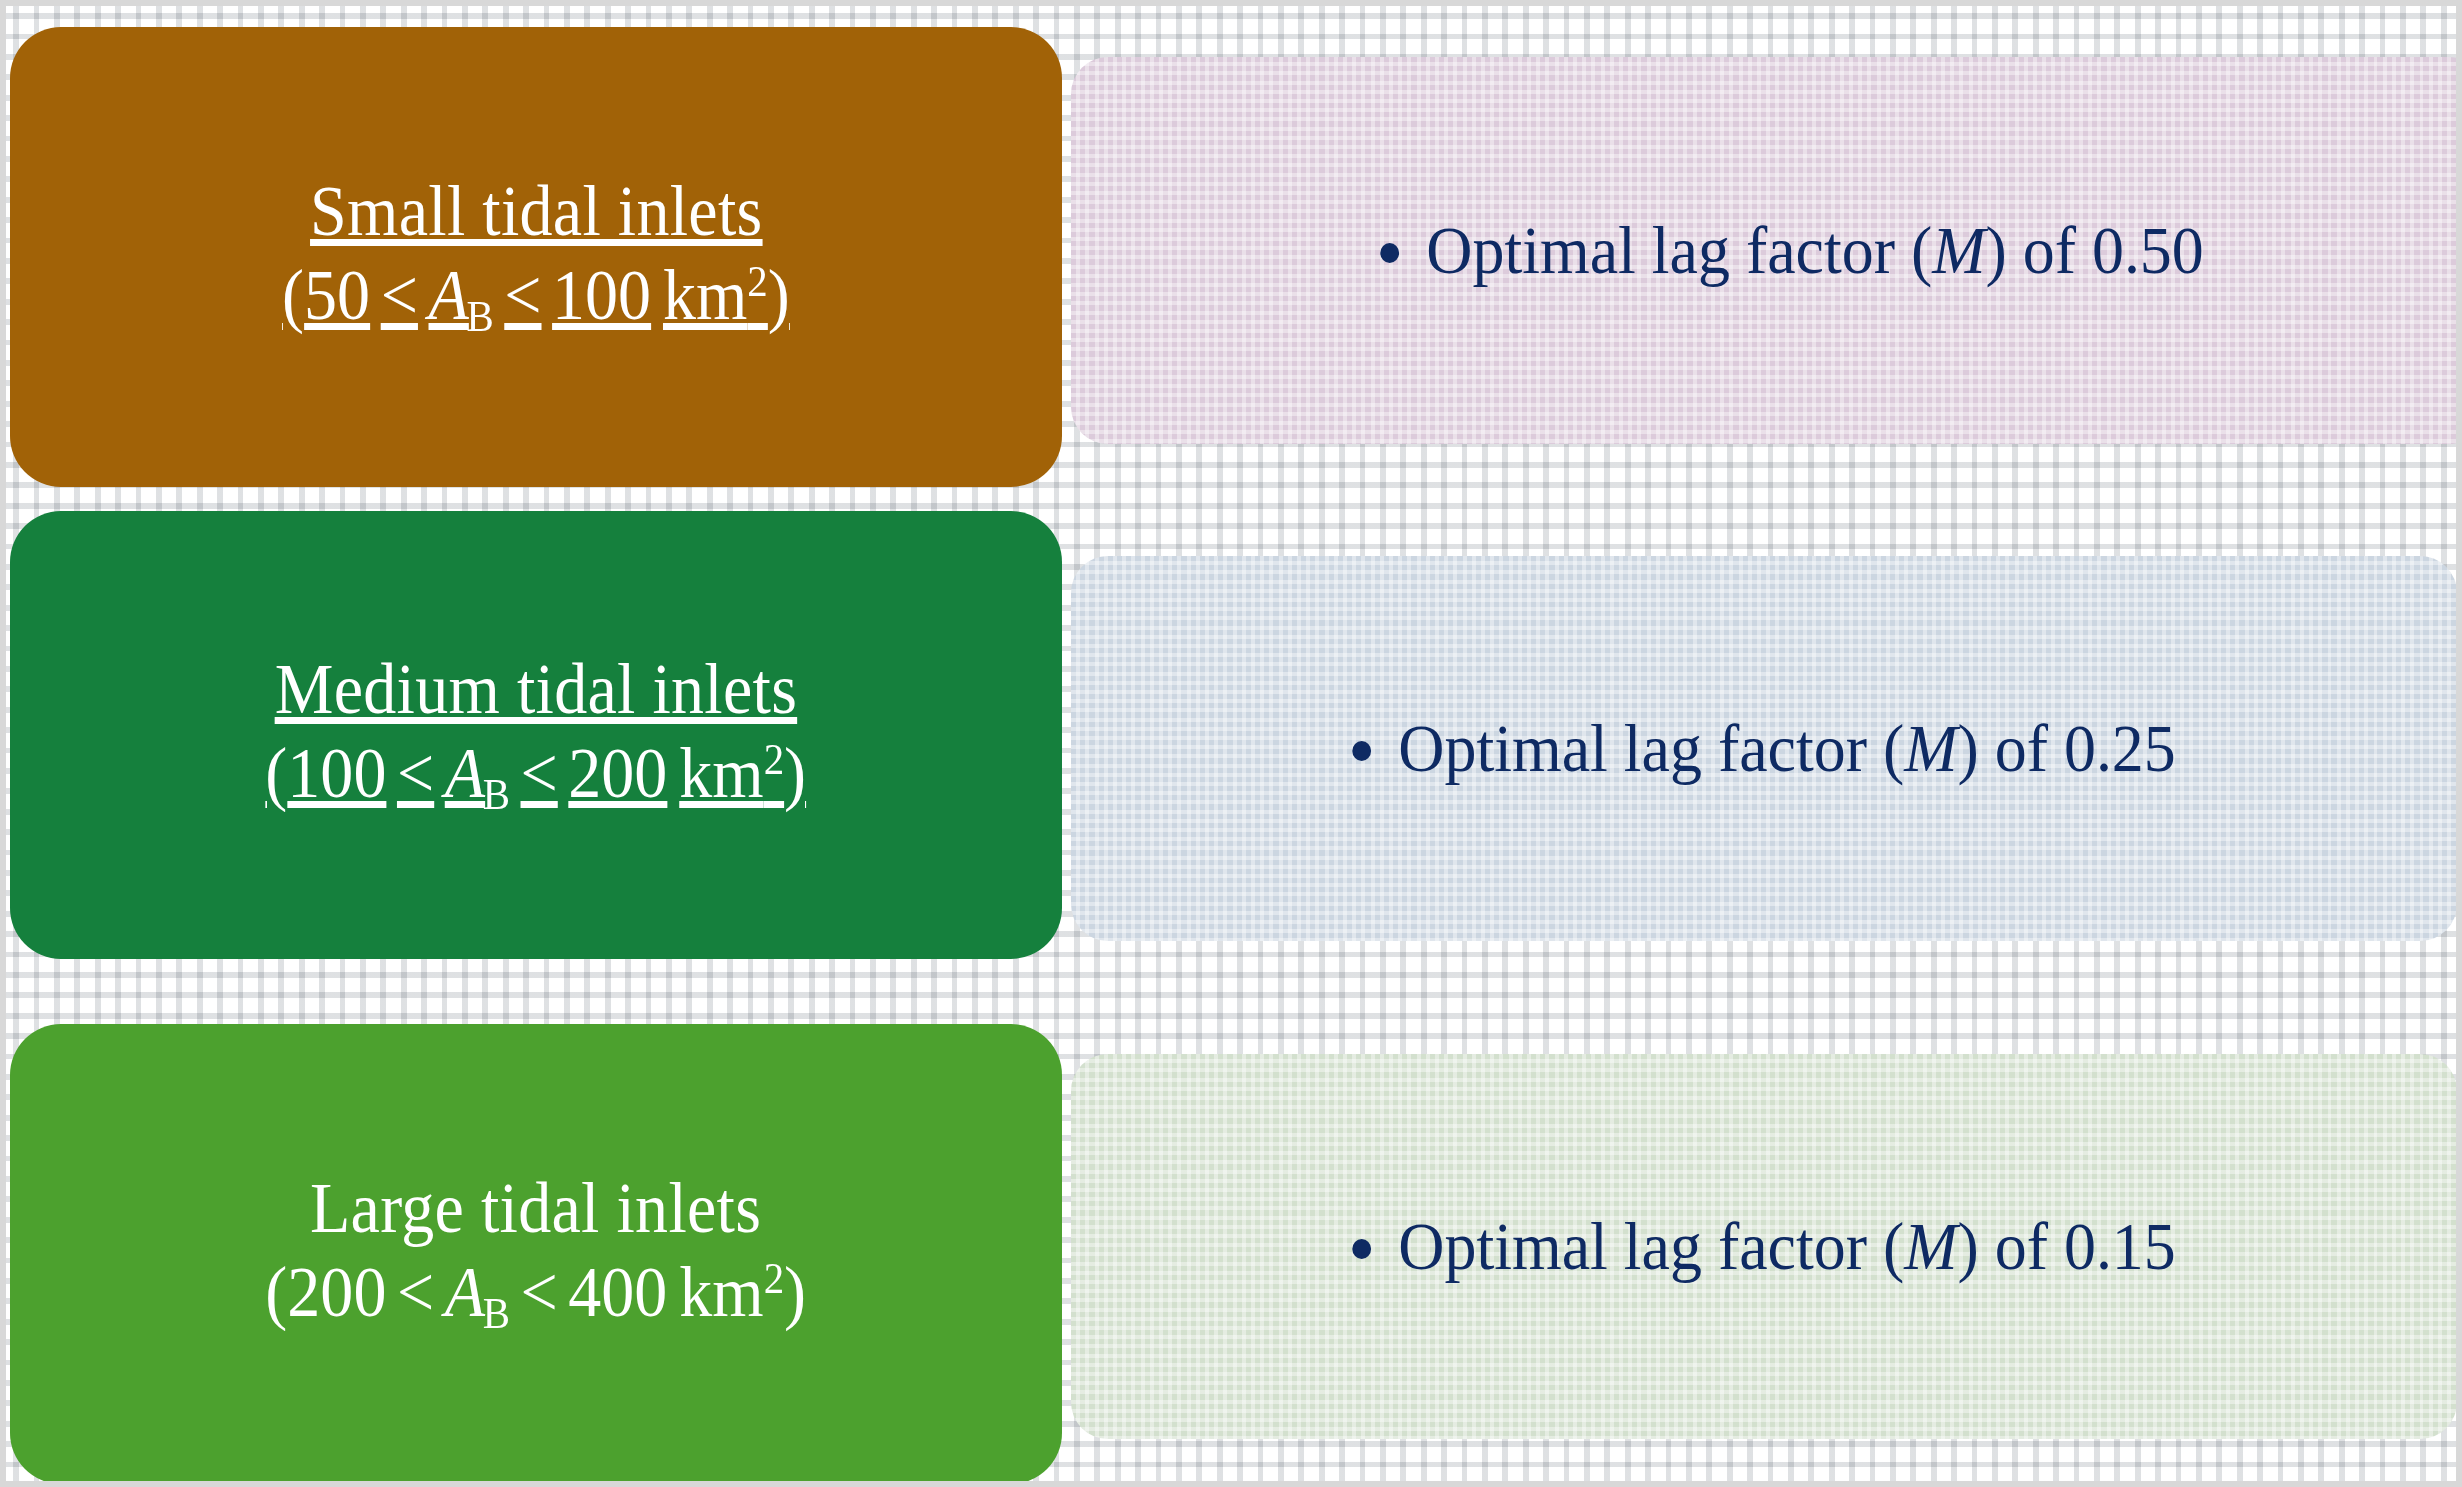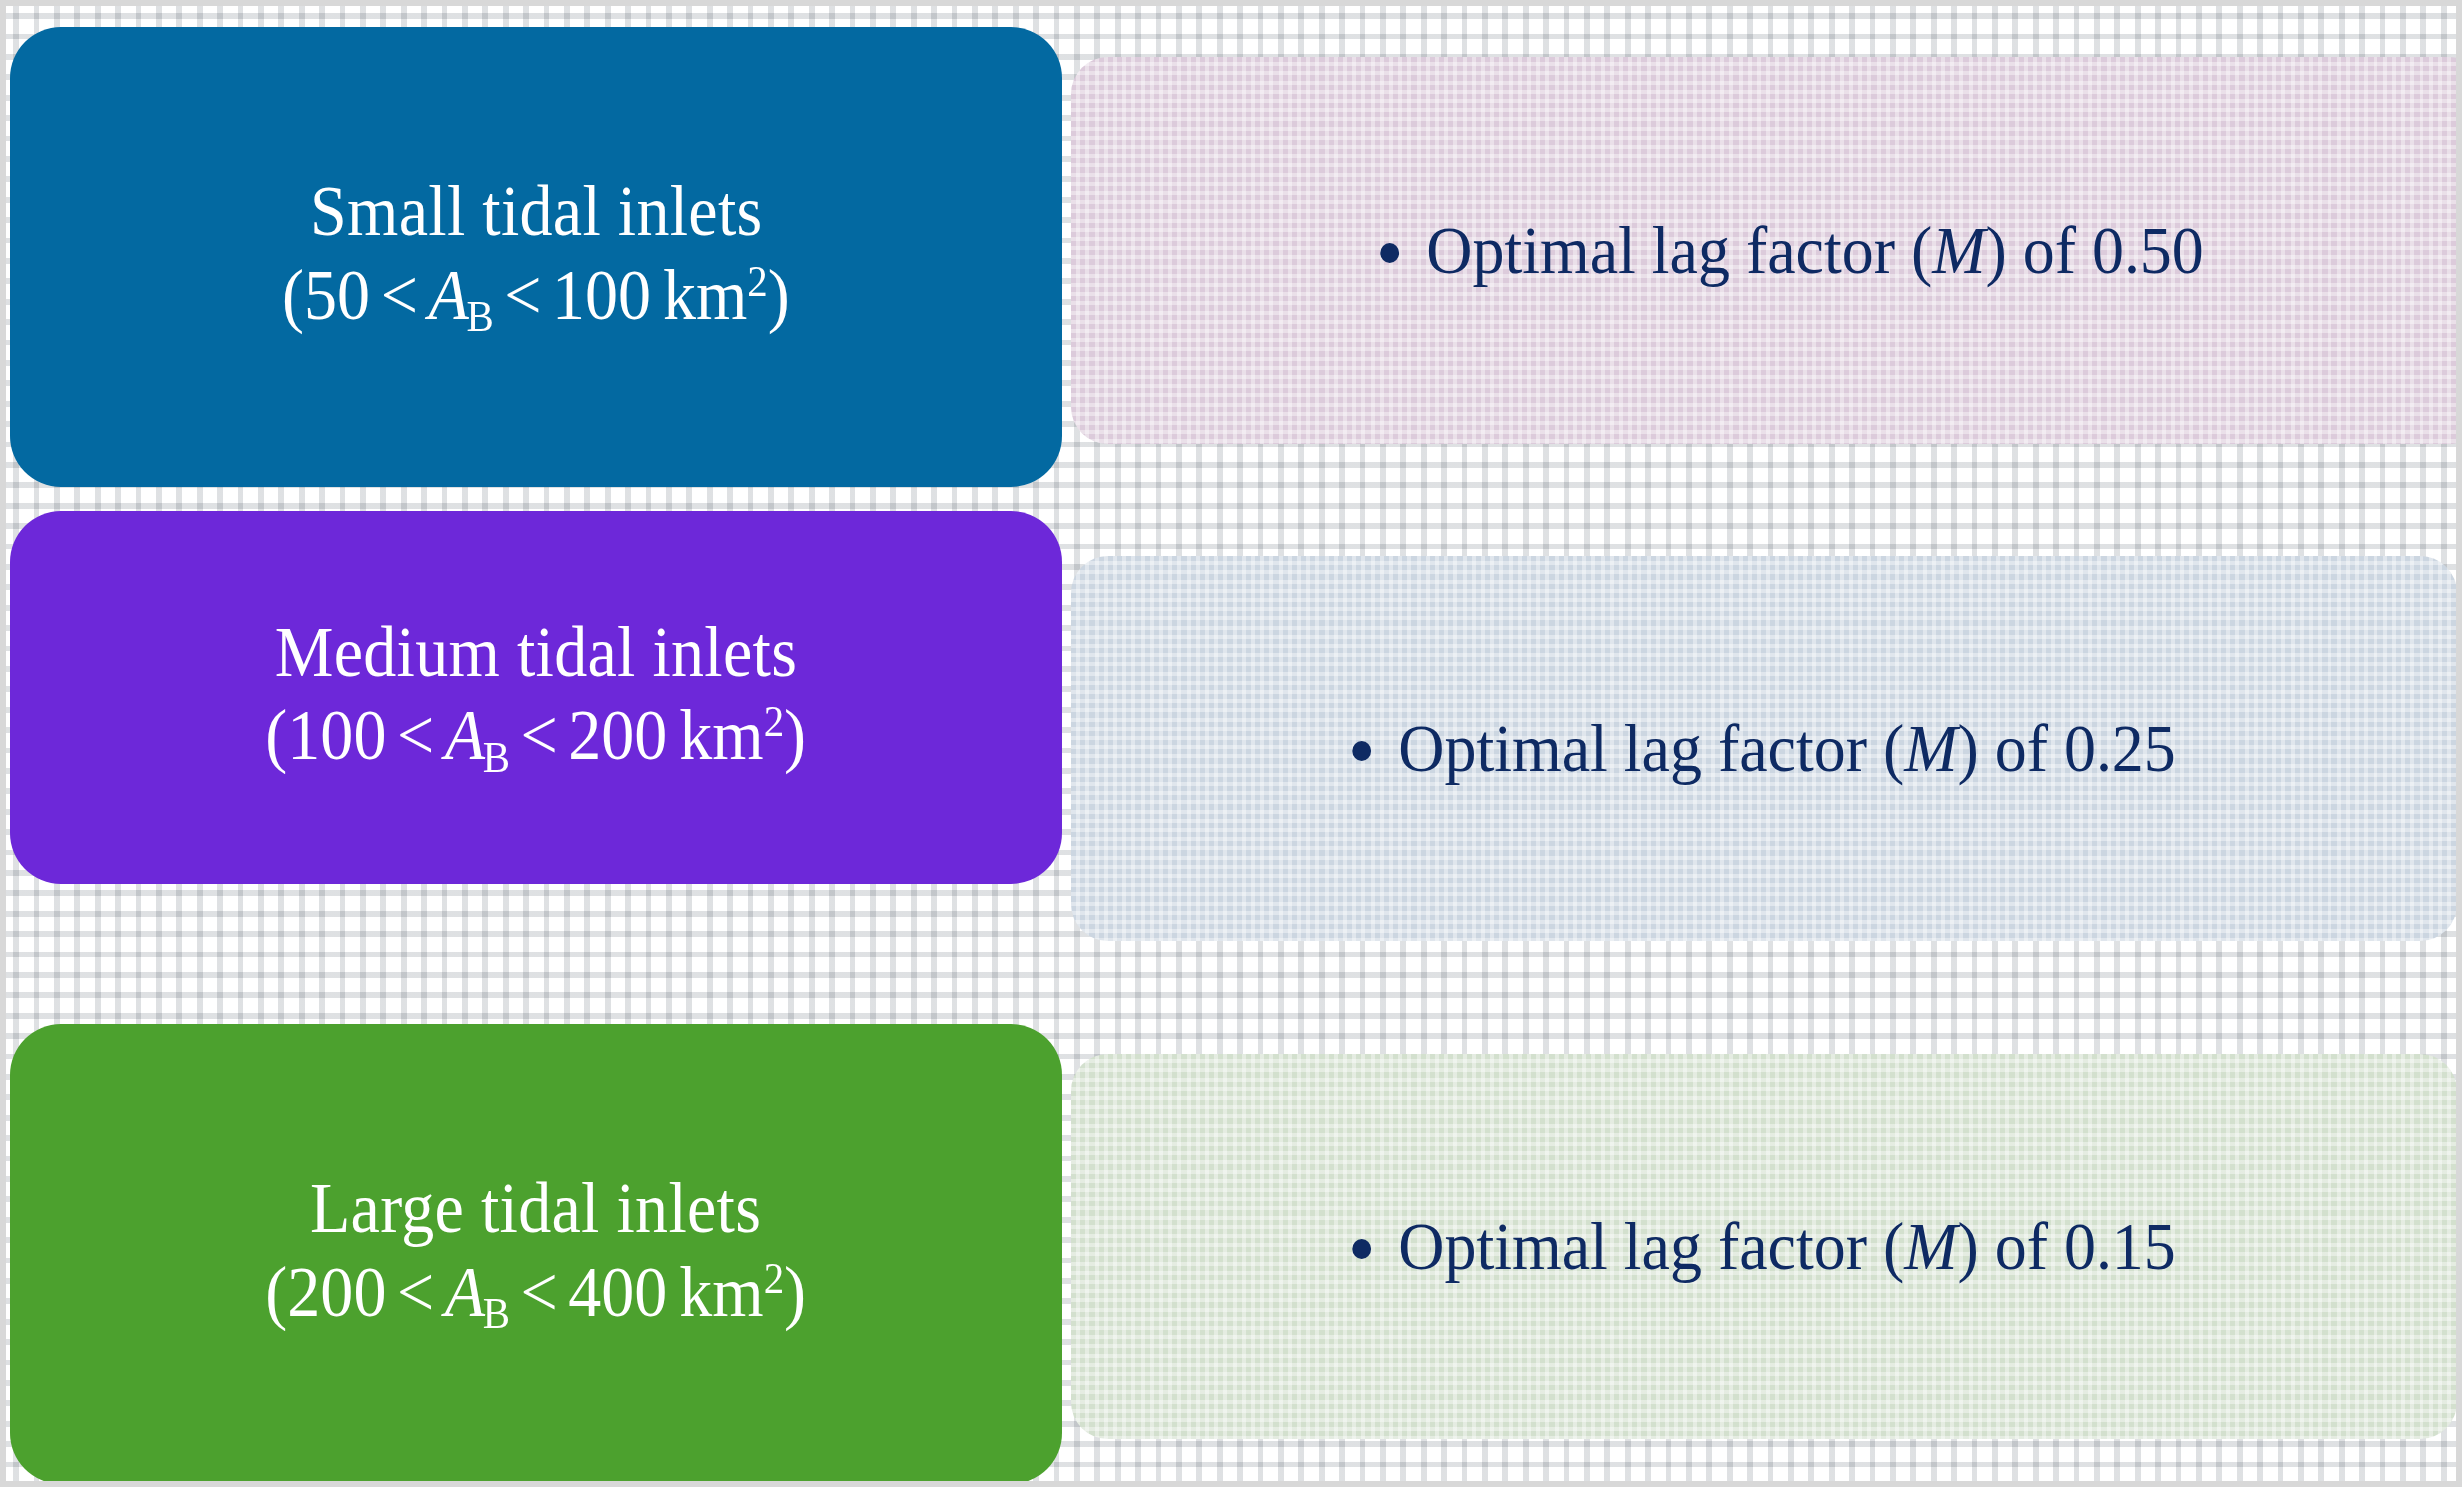--- a/index.html
+++ b/index.html
@@ -135,38 +135,38 @@
 </style>
 </head>
 <body>
 
 <div id="canvas">
 
   <div id="bg-texture"></div>
 
   <div class="row">
 
-    <div class="label-box" id="box-0" style="top: 21px; height: 460px; background-color: #0369a1;">
+    <div class="label-box" id="box-0" style="top: 21px; height: 460px; background-color: #a16207; text-decoration: underline;">
       <div class="label-title">Small tidal inlets</div>
       <div class="label-range">
         <span>(</span><span>50</span><span class="lt">&lt;</span><span class="var">A</span><span class="sub">B</span><span class="lt">&lt;</span><span>100</span><span class="unit">km</span><span class="sup">2</span><span>)</span>
       </div>
     </div>
 
     <div class="bullet-panel" id="panel-0" style="top: 51px; height: 387px; background-color: rgb(220, 203, 219); padding-left: 28px;">
       <div class="bullet-line">
         <span class="bullet-dot"></span>
         <span class="bullet-text"><span>Optimal lag factor (</span><span class="var">M</span><span>) of 0.50</span></span>
       </div>
     </div>
   </div>
 
   <div class="row">
 
-    <div class="label-box" id="box-1" style="top: 505px; height: 373px; background-color: #6d28d9;">
+    <div class="label-box" id="box-1" style="top: 505px; height: 448px; background-color: #15803d; text-decoration: underline;">
       <div class="label-title">Medium tidal inlets</div>
       <div class="label-range">
         <span>(</span><span>100</span><span class="lt">&lt;</span><span class="var">A</span><span class="sub">B</span><span class="lt">&lt;</span><span>200</span><span class="unit">km</span><span class="sup">2</span><span>)</span>
       </div>
     </div>
 
     <div class="bullet-panel" id="panel-1" style="top: 550px; height: 385px; background-color: rgb(204, 214, 225); text-align: right;">
       <div class="bullet-line">
         <span class="bullet-dot"></span>
         <span class="bullet-text"><span>Optimal lag factor (</span><span class="var">M</span><span>) of 0.25</span></span>

